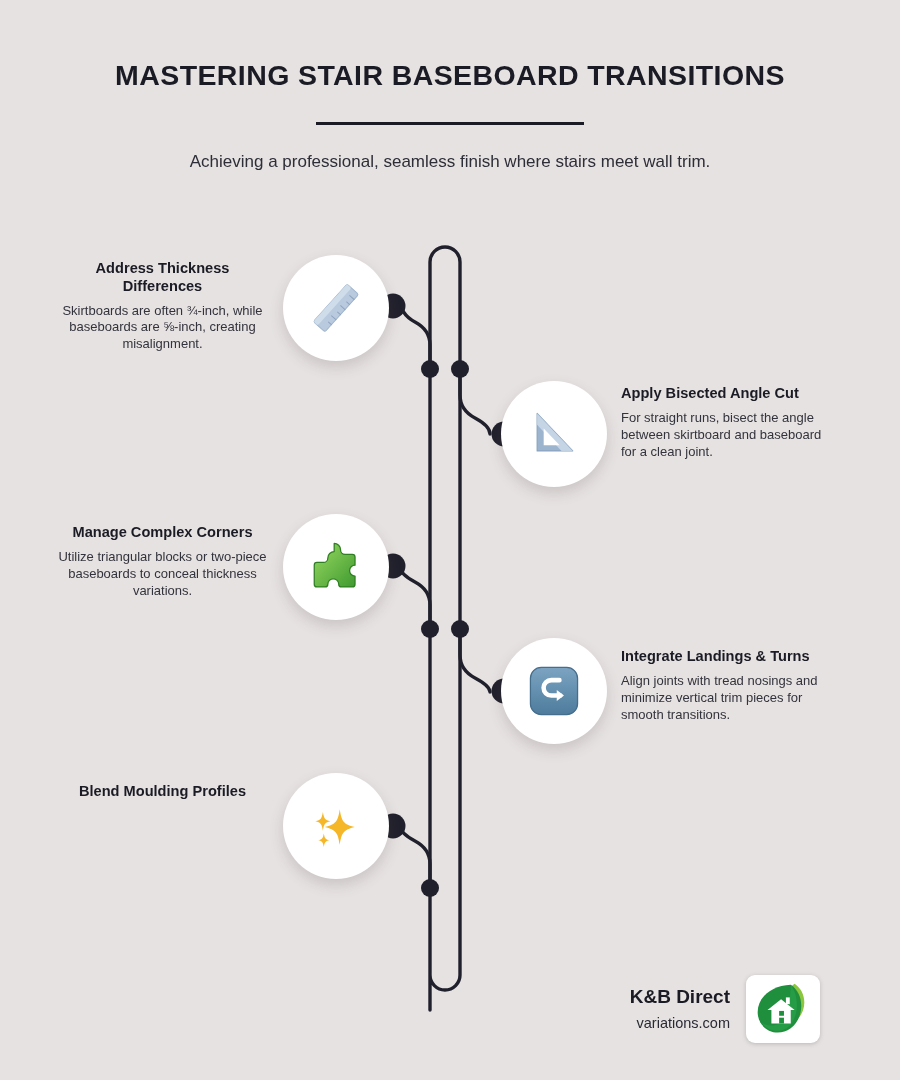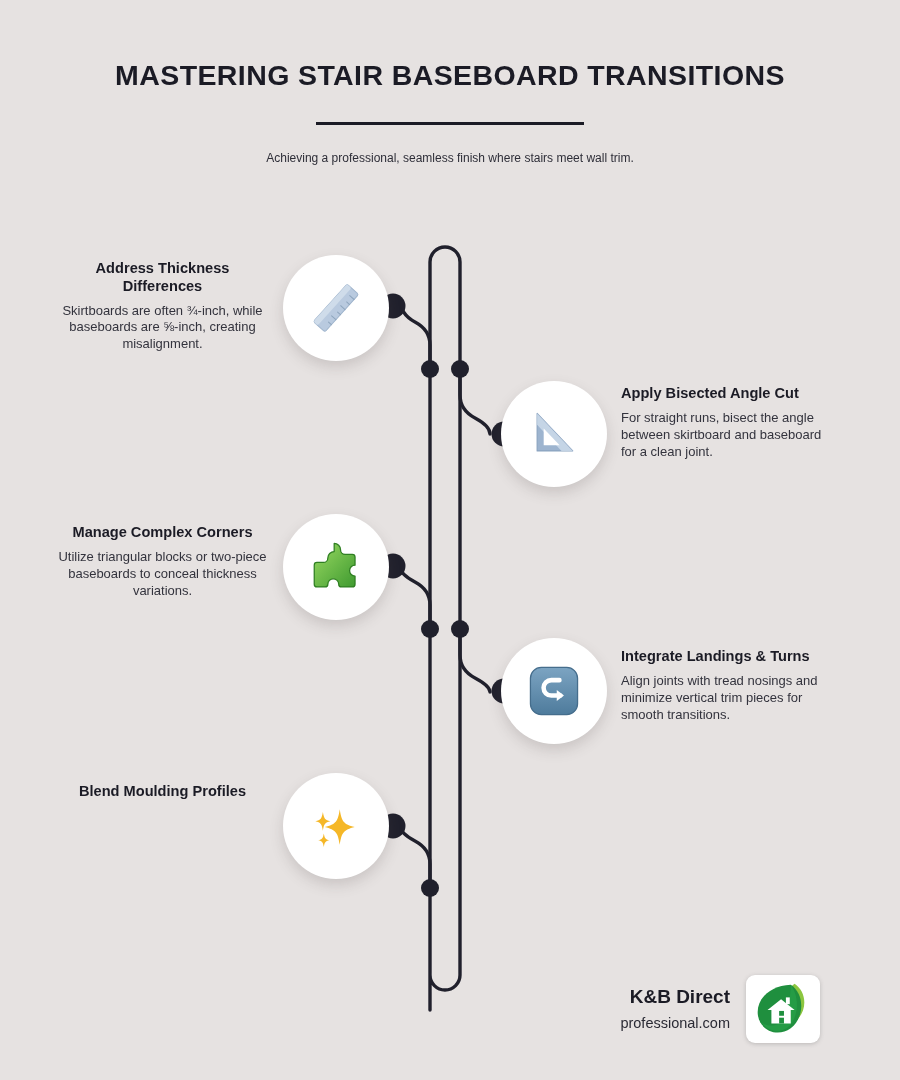--- a/index.html
+++ b/index.html
@@ -36,21 +36,21 @@
     margin: 0;
     line-height: 1.2;
   }
   .divider {
     width: 268px;
     height: 3px;
     background: #1b1b25;
     margin: 30px auto 0 auto;
   }
   .subtitle {
-    font-size: 12px;
+    font-size: 17px;
     color: #2e2e38;
     margin: 26px 0 0 0;
     line-height: 1.3;
   }
 
   
   .rails {
     position: absolute;
     left: 0;
     top: 0;
@@ -257,21 +257,21 @@
       </svg>
     </div>
     <div class="txt left" style="left:55px; top:783px;">
       <p class="step-head">Blend Moulding Profiles</p>
     </div>
   </div>
 
   <div class="footer">
     <div class="brand-text">
       <p class="brand-name">K&amp;B Direct</p>
-      <p class="brand-url">professional.com</p>
+      <p class="brand-url">variations.com</p>
     </div>
     <div class="logo-box">
       <svg width="62" height="58" viewBox="0 0 64 60">
         <path d="M44 4 C56 12 58 30 46 42 C50 28 48 14 40 7 Z" fill="#8cc63f"></path>
         <path d="M40 5 C54 14 55 38 40 50 C26 60 8 52 6 36 C4 20 18 6 40 5 Z" fill="#1f8f3e"></path>
         <path d="M40 5 C48 16 49 34 40 46 C32 56 16 54 10 44 C22 52 36 44 38 28 C39 19 40 11 40 5 Z" fill="#2aa84a" opacity="0.55"></path>
         <path d="M30 20 L44 31 L40 31 L40 45 L20 45 L20 31 L16 31 Z" fill="#ffffff"></path>
         <rect x="35" y="18" width="4" height="7" fill="#ffffff"></rect>
         <rect x="28" y="32" width="5" height="5" fill="#1f8f3e"></rect>
         <rect x="28" y="39" width="5" height="6" fill="#1f8f3e"></rect>

